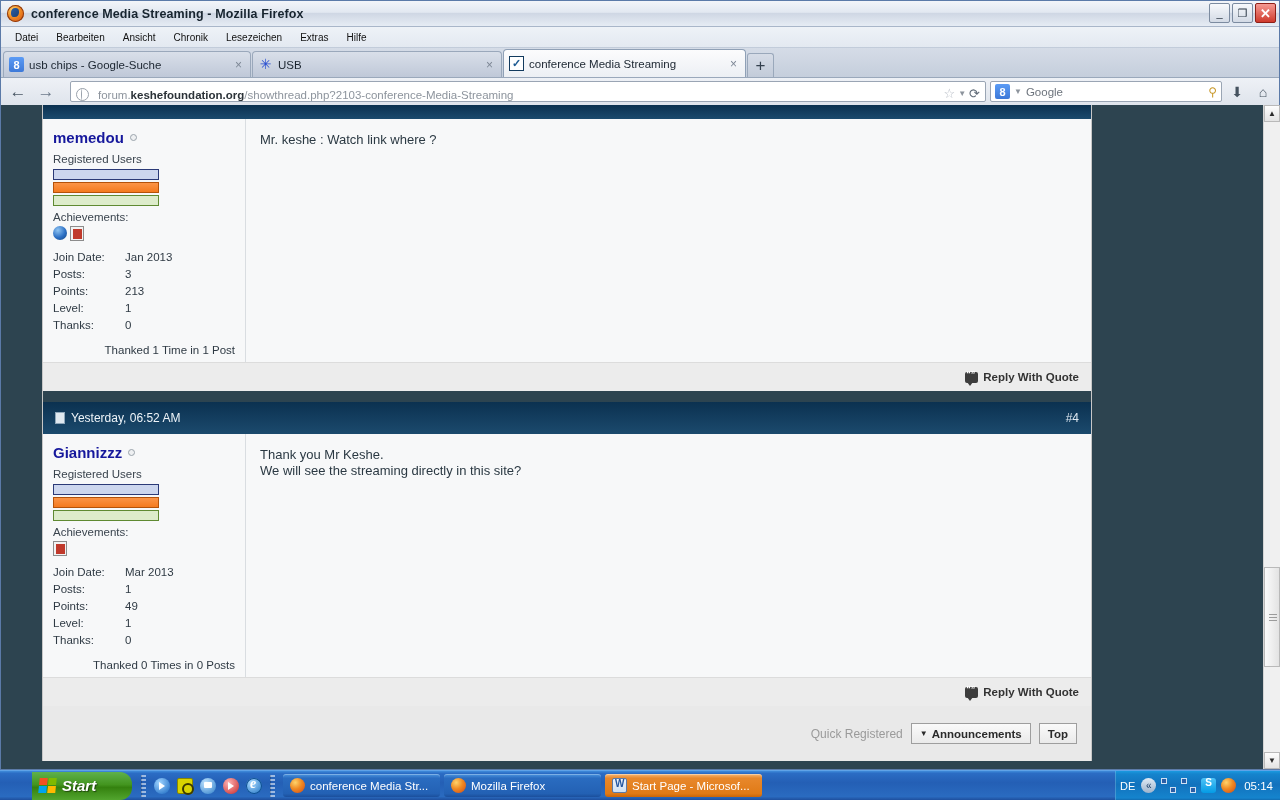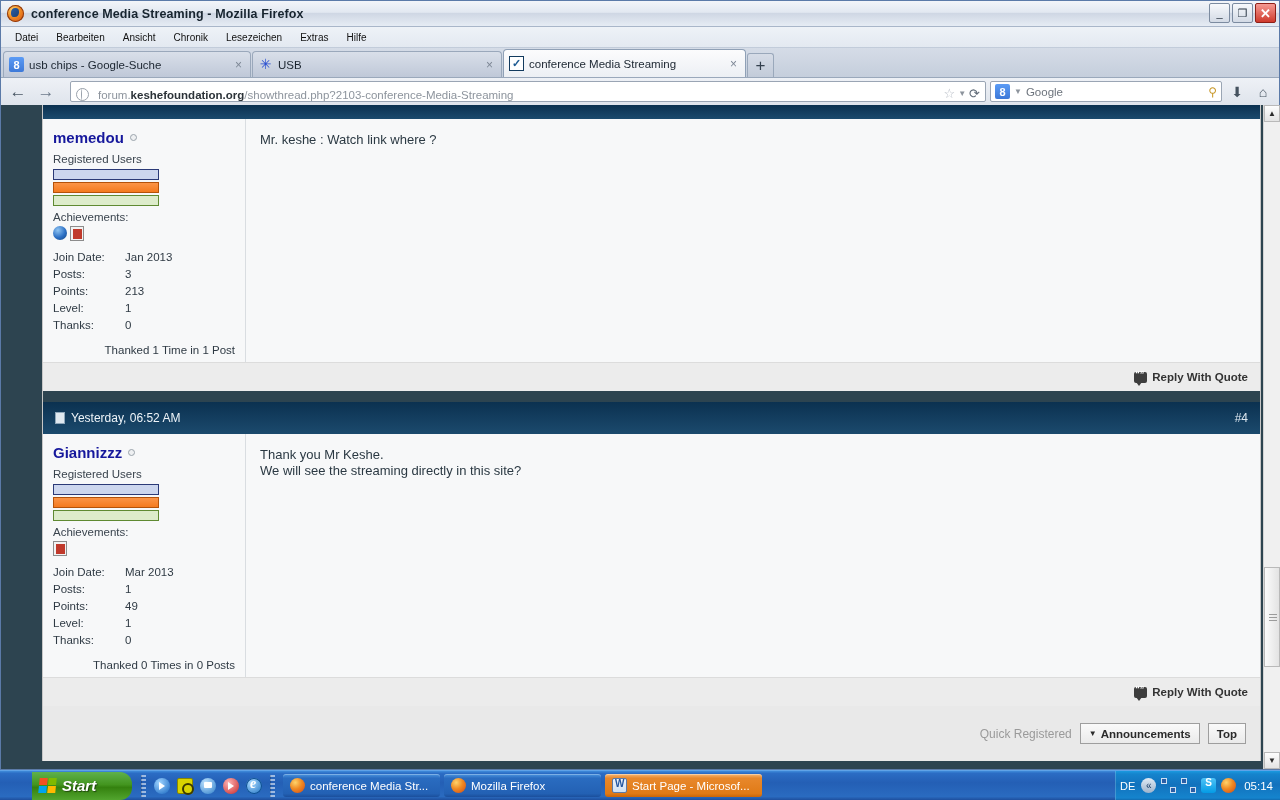--- a/index.html
+++ b/index.html
@@ -152,21 +152,21 @@
   .dl-ico { font-size: 14px; color: #45525f; width: 22px; text-align: center; }
   .home-ico { font-size: 14px; color: #45525f; width: 22px; text-align: center; }
 
   
   .viewport {
     position: absolute; left: 1px; top: 105px;
     width: 1278px; height: 664px;
     background: #2d4450; overflow: hidden;
   }
   .page-wrap {
-    position: absolute; left: 41px; top: 0; width: 1219px;
+    position: absolute; left: 41px; top: 0; width: 1050px;
     background: #e9e9e9;
     border-left: 1px solid #c7c7c7; border-right: 1px solid #c7c7c7;
   }
 
   
   .post-head {
     background: linear-gradient(to bottom, #0b3150 0%, #123b5c 40%, #1b4a6d 100%);
     height: 32px; display: flex; align-items: center;
     padding: 0 12px; color: #eef4f9; font-size: 12px;
   }

